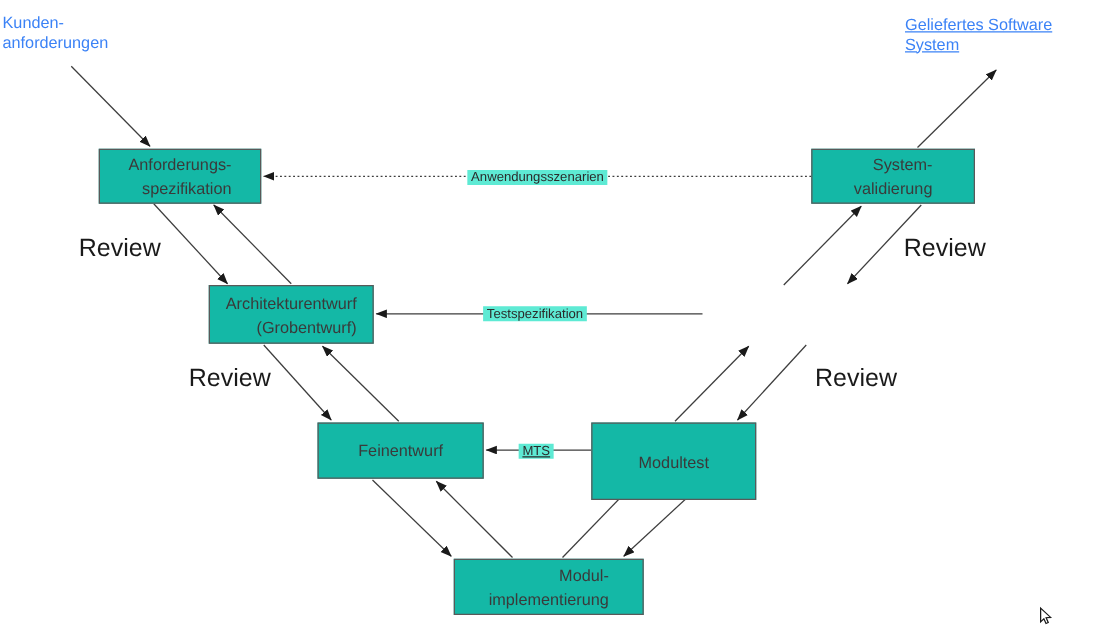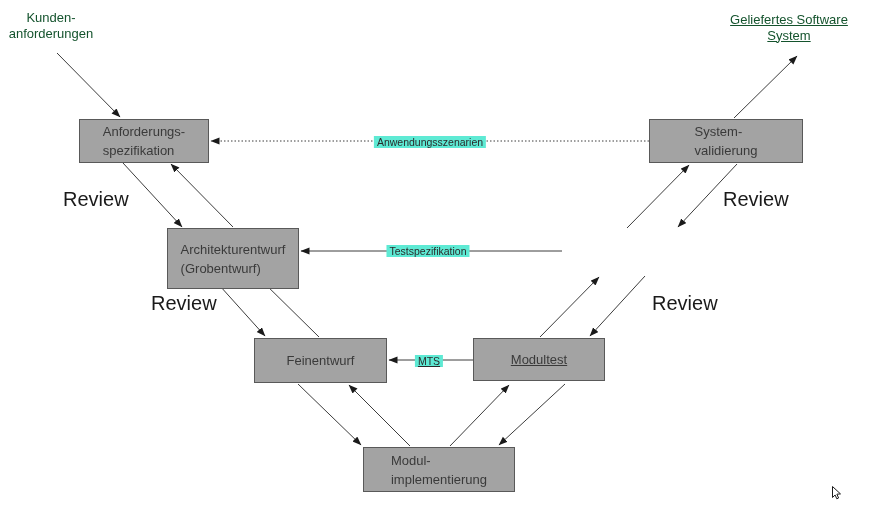--- a/index.html
+++ b/index.html
@@ -17,60 +17,60 @@
   }
   #arrow-layer {
     position: absolute;
     left: 0; top: 0;
     width: 892px; height: 509px;
   }
   .node {
     position: absolute;
     box-sizing: border-box;
     border: 1px solid #595959;
-    background: #a3a3a3;
+    background: #14b8a6;
     display: flex;
     align-items: center;
     justify-content: center;
-    text-align: left;
+    text-align: right;
     font-size: 13px;
     line-height: 19px;
     color: #3a3a3a;
     white-space: pre-line;
   }
   .corner-label {
     position: absolute;
-    text-align: center;
+    text-align: left;
     font-size: 13px;
     line-height: 15.5px;
-    color: #14532d;
+    color: #3b82f6;
     white-space: pre-line;
   }
   .review-label {
     position: absolute;
     font-size: 20px;
     color: #1a1a1a;
   }
   .edge-label {
     position: absolute;
     transform: translate(-50%, -50%);
     font-size: 10.5px;
     color: #2b2b2b;
     background: #5eead4;
     padding: 0 3px;
     white-space: nowrap;
   }
   
   #node-anforderung      { left: 79px;  top: 119px; width: 130px; height: 44px; }
-  #node-architektur      { left: 167px; top: 228px; width: 132px; height: 61px; }
+  #node-architektur      { left: 167px; top: 228px; width: 132px; height: 47px; }
   #node-feinentwurf      { left: 254px; top: 338px; width: 133px; height: 45px; }
   #node-modulimpl        { left: 363px; top: 447px; width: 152px; height: 45px; }
-  #node-modultest        { left: 473px; top: 338px; width: 132px; height: 43px; text-decoration: underline; }
+  #node-modultest        { left: 473px; top: 338px; width: 132px; height: 62px; }
   #node-integrationstest { left: 562px; top: 229px; width: 131px; height: 46px; }
-  #node-systemvalidierung{ left: 649px; top: 119px; width: 154px; height: 44px; }
+  #node-systemvalidierung{ left: 649px; top: 119px; width: 131px; height: 44px; }
 
   #label-kunden     { left: 2px;   top: 10px; width: 98px; }
   #label-geliefert  { left: 724px; top: 12px; width: 130px; text-decoration: underline; }
 
   #review-left-1  { left: 63px;  top: 188px; }
   #review-left-2  { left: 151px; top: 292px; }
   #review-right-1 { left: 723px; top: 188px; }
   #review-right-2 { left: 652px; top: 292px; }
 
   #edgelabel-anwendung { left: 430px; top: 142px; }

